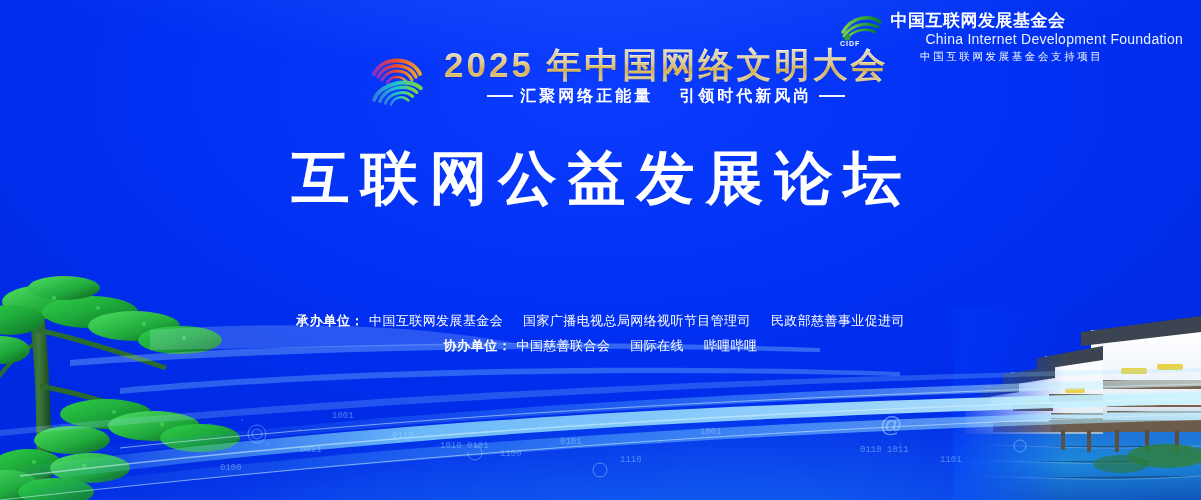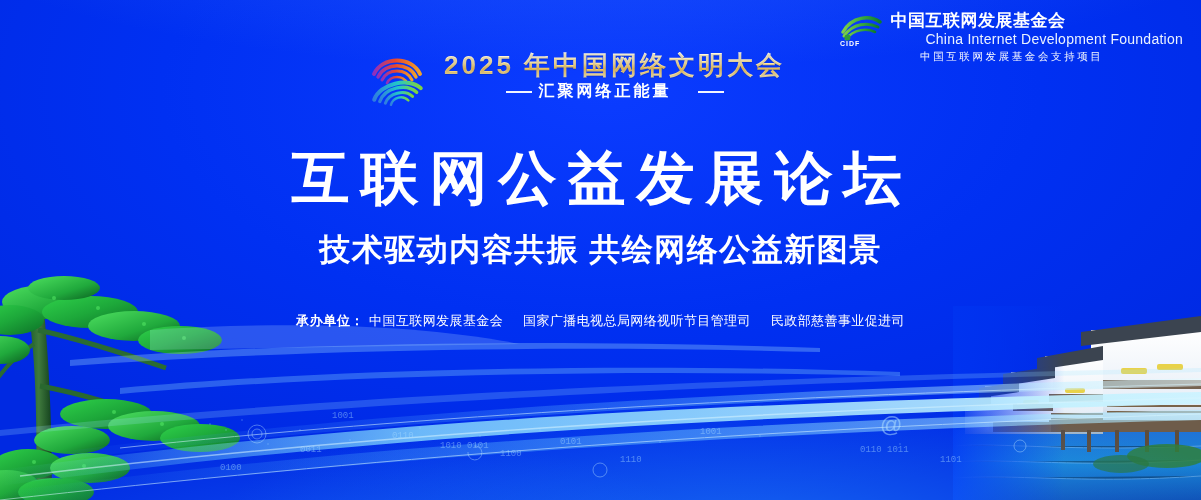--- a/index.html
+++ b/index.html
@@ -37,21 +37,21 @@
   .layer { position: absolute; inset: 0; pointer-events: none; }
 
   
   .header-left {
     position: absolute; left: 364px; top: 44px;
     display: flex; align-items: center; gap: 14px;
   }
   .conf-emblem { width: 66px; height: 66px; flex: none; }
   .conf-text { display: flex; flex-direction: column; gap: 2px; }
   .conf-main {
-    font-size: 26px; font-weight: 700; letter-spacing: 3px;
+    font-size: 35px; font-weight: 700; letter-spacing: 3px;
     line-height: 1.05;
     background: linear-gradient(180deg, #fffbe8 0%, #ffe9a8 42%, #f3c862 62%, #fff3c8 100%);
     -webkit-background-clip: text; background-clip: text;
     -webkit-text-fill-color: transparent; color: #ffe9a8;
     text-shadow: 0 1px 0 rgba(0,0,0,.12);
     white-space: nowrap;
   }
   .conf-sub {
     display: flex; align-items: center; gap: 7px;
     font-size: 16px; font-weight: 700; color: #ffffff;
@@ -381,20 +381,21 @@
           <path d="M24 59 C28 52 38 52 42 59" stroke-width="2.4"></path>
         </g>
       </svg>
     </div>
     <div class="conf-text">
       <div class="conf-main">2025 年中国网络文明大会</div>
       <div class="conf-sub">
         <span class="dash"></span>
         <span>汇聚网络正能量</span>
         <span class="gap"></span>
+        <span>引领时代新风尚</span>
         <span class="dash"></span>
       </div>
     </div>
   </div>
 
   <div class="cidf">
     <div class="cidf-top">
       <div class="cidf-mark">
         <svg viewBox="0 0 42 34" width="42" height="34">
           <defs>
@@ -415,27 +416,34 @@
       </div>
       <div class="cidf-names">
         <div class="cidf-cn">中国互联网发展基金会</div>
         <div class="cidf-en">China Internet Development Foundation</div>
       </div>
     </div>
     <div class="cidf-support">中国互联网发展基金会支持项目</div>
   </div>
 
   <div class="main-title">互联网公益发展论坛</div>
-  <div class="sub-title">技术驱动内容共振  共绘网络公益新图景</div>
 
   <div class="orgs">
     <div class="org-row">
       <span class="org-label">承办单位：</span>
       <span class="org-items">
         <span>中国互联网发展基金会</span>
         <span>国家广播电视总局网络视听节目管理司</span>
         <span>民政部慈善事业促进司</span>
       </span>
     </div>
+    <div class="org-row">
+      <span class="org-label">协办单位：</span>
+      <span class="org-items">
+        <span>中国慈善联合会</span>
+        <span>国际在线</span>
+        <span>哔哩哔哩</span>
+      </span>
+    </div>
   </div>
 
 
 </div>
 
 </body></html>

